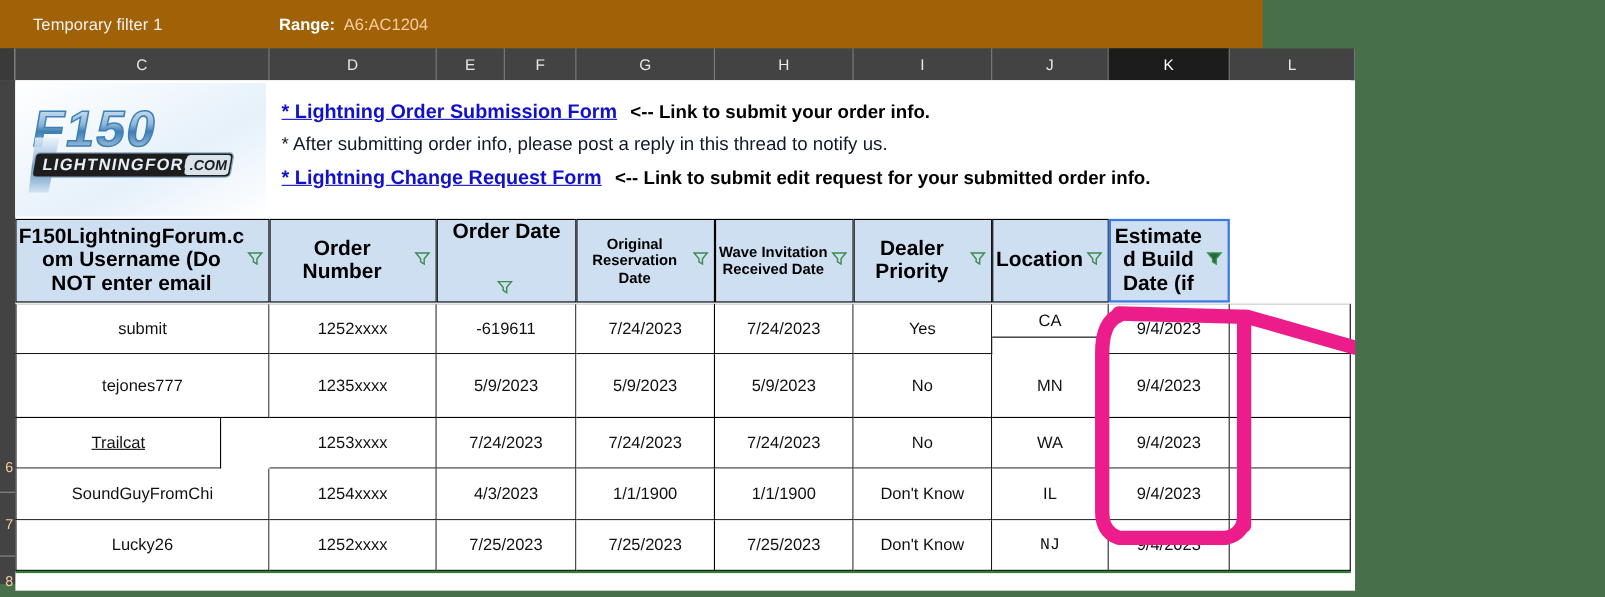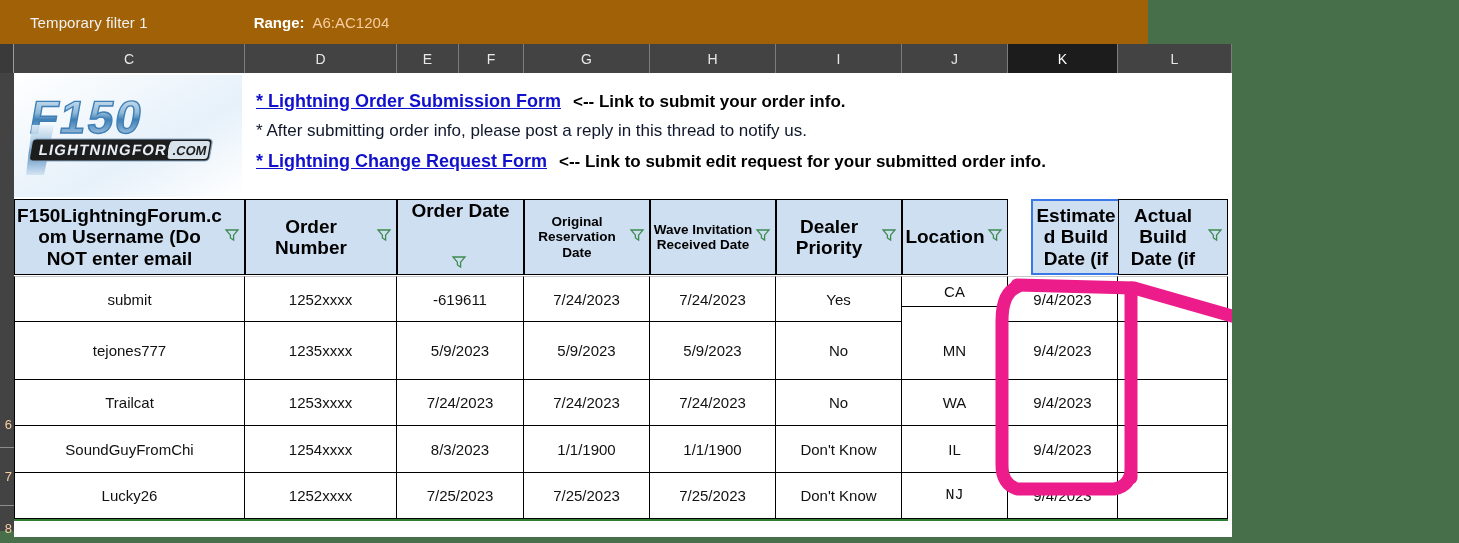--- a/index.html
+++ b/index.html
@@ -265,30 +265,24 @@
           <div class="funnel"><svg width="16" height="16" viewBox="0 0 16 16">
               <path d="M2 3 H14 L9.6 8.2 V13 L6.4 11 V8.2 Z" fill="none" stroke="#3d8b4f" stroke-width="1.3"></path>
             </svg></div>
         </div>
         <div class="th" style="left: 888px; width: 106px;">
           <div class="th-text">Location</div>
           <div class="funnel"><svg width="16" height="16" viewBox="0 0 16 16">
               <path d="M2 3 H14 L9.6 8.2 V13 L6.4 11 V8.2 Z" fill="none" stroke="#3d8b4f" stroke-width="1.3"></path>
             </svg></div>
         </div>
-        <div class="th sel" style="left: 994px; width: 110px; margin-left: 23px;">
+        <div class="th sel" style="left: 994px; width: 110px;">
           <div class="th-text">Estimated Build Date (if</div>
           <div class="funnel"><svg width="16" height="16" viewBox="0 0 16 16">
               <path d="M2 3 H14 L9.6 8.2 V13 L6.4 11 V8.2 Z" fill="#1e6b3a" stroke="#3d8b4f" stroke-width="1.3"></path>
-            </svg></div>
-        </div>
-        <div class="th" style="left: 1104px; width: 110px;">
-          <div class="th-text">Actual Build Date (if</div>
-          <div class="funnel"><svg width="16" height="16" viewBox="0 0 16 16">
-              <path d="M2 3 H14 L9.6 8.2 V13 L6.4 11 V8.2 Z" fill="none" stroke="#3d8b4f" stroke-width="1.3"></path>
             </svg></div>
         </div>
       </div>
 
     <div id="databody">
         <div class="dcell first" style="left: 0px; top: 203px; width: 231px; height: 46px; border-top: 1px solid rgb(201, 201, 201);">submit</div>
         <div class="dcell" style="left: 231px; top: 203px; width: 152px; height: 46px; border-top: 1px solid rgb(201, 201, 201);">1252xxxx</div>
         <div class="dcell" style="left: 383px; top: 203px; width: 127px; height: 46px; border-top: 1px solid rgb(201, 201, 201);">-619611</div>
         <div class="dcell" style="left: 510px; top: 203px; width: 126px; height: 46px; border-top: 1px solid rgb(201, 201, 201);">7/24/2023</div>
         <div class="dcell" style="left: 636px; top: 203px; width: 126px; height: 46px; border-top: 1px solid rgb(201, 201, 201);">7/24/2023</div>
@@ -298,32 +292,32 @@
         <div class="dcell" style="left: 1104px; top: 203px; width: 110px; height: 46px; border-top: 1px solid rgb(201, 201, 201);"></div>
         <div class="dcell first" style="left: 0px; top: 249px; width: 231px; height: 58px;">tejones777</div>
         <div class="dcell" style="left: 231px; top: 249px; width: 152px; height: 58px;">1235xxxx</div>
         <div class="dcell" style="left: 383px; top: 249px; width: 127px; height: 58px;">5/9/2023</div>
         <div class="dcell" style="left: 510px; top: 249px; width: 126px; height: 58px;">5/9/2023</div>
         <div class="dcell" style="left: 636px; top: 249px; width: 126px; height: 58px;">5/9/2023</div>
         <div class="dcell" style="left: 762px; top: 249px; width: 126px; height: 58px;">No</div>
         <div class="dcell" style="left: 888px; top: 249px; width: 106px; height: 58px;">MN</div>
         <div class="dcell" style="left: 994px; top: 249px; width: 110px; height: 58px;">9/4/2023</div>
         <div class="dcell" style="left: 1104px; top: 249px; width: 110px; height: 58px;"></div>
-        <div class="dcell first" style="left: 0px; top: 307px; width: 231px; height: 46px;">Trailcat</div>
+        <div class="dcell first" style="left: 0px; top: 307px; width: 187px; height: 46px; text-decoration: underline;">Trailcat</div>
         <div class="dcell" style="left: 231px; top: 307px; width: 152px; height: 46px;">1253xxxx</div>
         <div class="dcell" style="left: 383px; top: 307px; width: 127px; height: 46px;">7/24/2023</div>
         <div class="dcell" style="left: 510px; top: 307px; width: 126px; height: 46px;">7/24/2023</div>
         <div class="dcell" style="left: 636px; top: 307px; width: 126px; height: 46px;">7/24/2023</div>
         <div class="dcell" style="left: 762px; top: 307px; width: 126px; height: 46px;">No</div>
         <div class="dcell" style="left: 888px; top: 307px; width: 106px; height: 46px;">WA</div>
         <div class="dcell" style="left: 994px; top: 307px; width: 110px; height: 46px;">9/4/2023</div>
         <div class="dcell" style="left: 1104px; top: 307px; width: 110px; height: 46px;"></div>
         <div class="dcell first" style="left: 0px; top: 353px; width: 231px; height: 47px;">SoundGuyFromChi</div>
         <div class="dcell" style="left: 231px; top: 353px; width: 152px; height: 47px;">1254xxxx</div>
-        <div class="dcell" style="left: 383px; top: 353px; width: 127px; height: 47px;">8/3/2023</div>
+        <div class="dcell" style="left: 383px; top: 353px; width: 127px; height: 47px;">4/3/2023</div>
         <div class="dcell" style="left: 510px; top: 353px; width: 126px; height: 47px;">1/1/1900</div>
         <div class="dcell" style="left: 636px; top: 353px; width: 126px; height: 47px;">1/1/1900</div>
         <div class="dcell" style="left: 762px; top: 353px; width: 126px; height: 47px;">Don't Know</div>
         <div class="dcell" style="left: 888px; top: 353px; width: 106px; height: 47px; text-align: right;">IL</div>
         <div class="dcell" style="left: 994px; top: 353px; width: 110px; height: 47px;">9/4/2023</div>
         <div class="dcell" style="left: 1104px; top: 353px; width: 110px; height: 47px;"></div>
         <div class="dcell first" style="left: 0px; top: 400px; width: 231px; height: 46px;">Lucky26</div>
         <div class="dcell" style="left: 231px; top: 400px; width: 152px; height: 46px;">1252xxxx</div>
         <div class="dcell" style="left: 383px; top: 400px; width: 127px; height: 46px;">7/25/2023</div>
         <div class="dcell" style="left: 510px; top: 400px; width: 126px; height: 46px;">7/25/2023</div>

